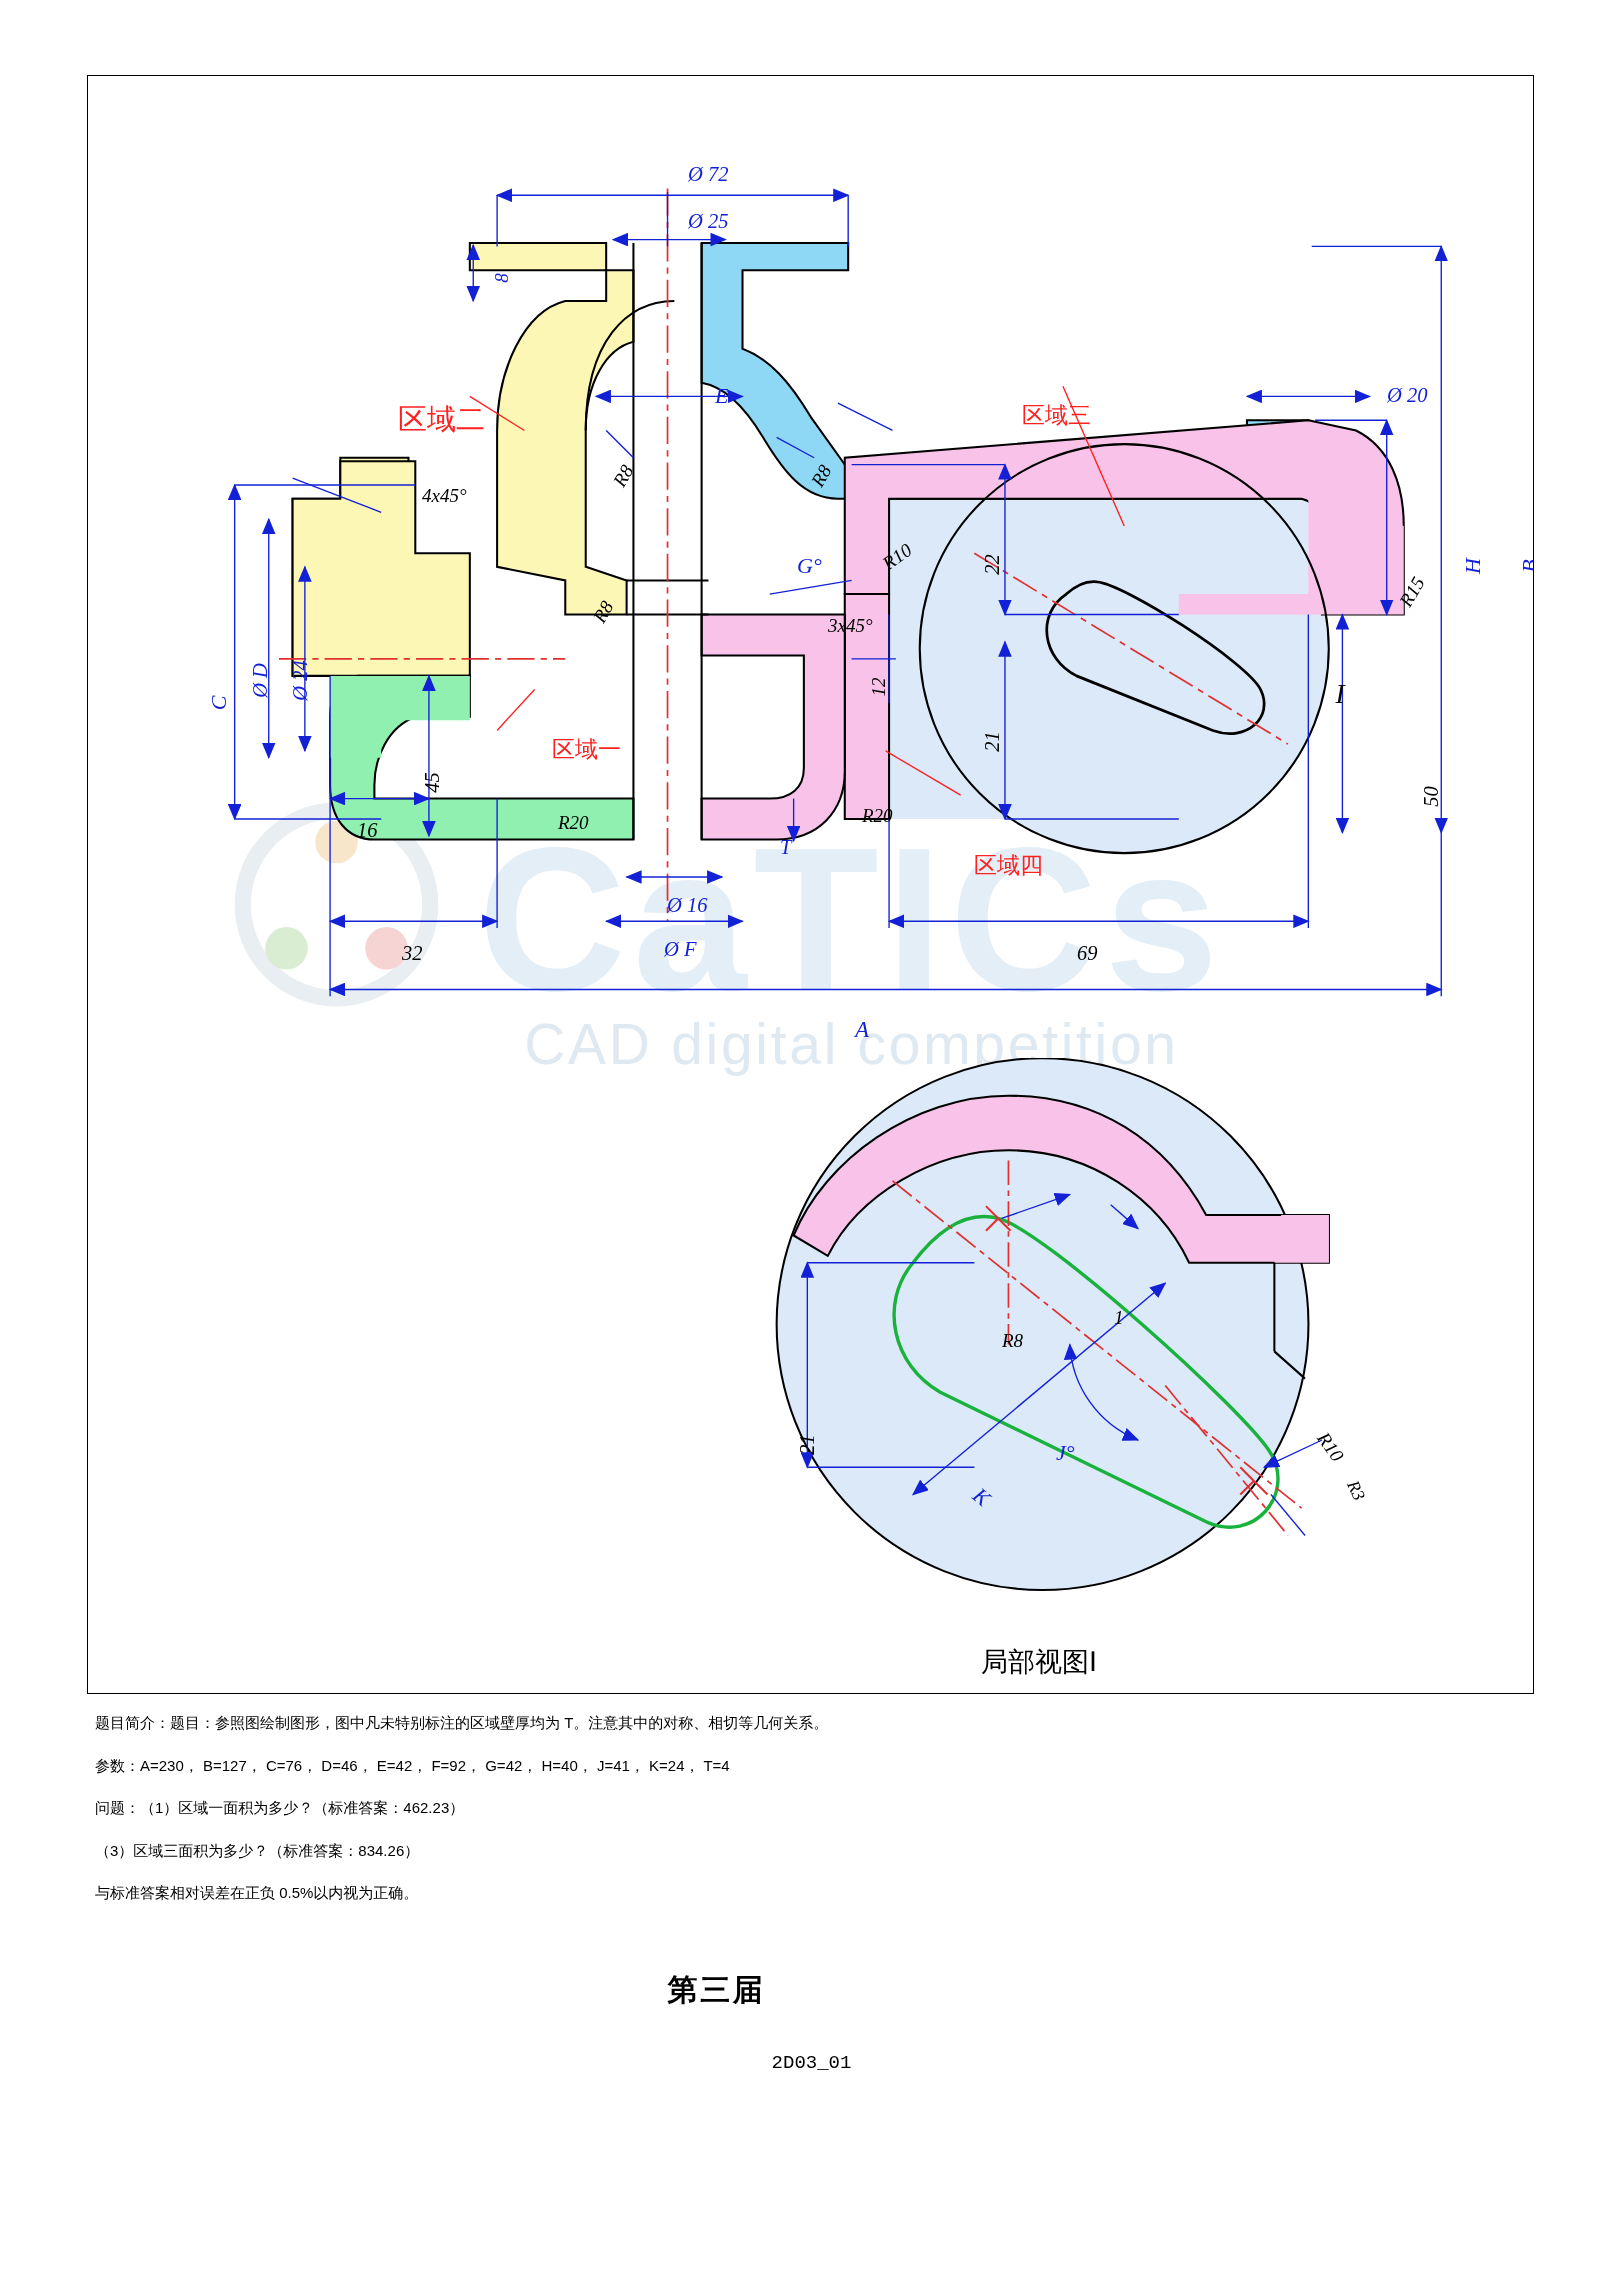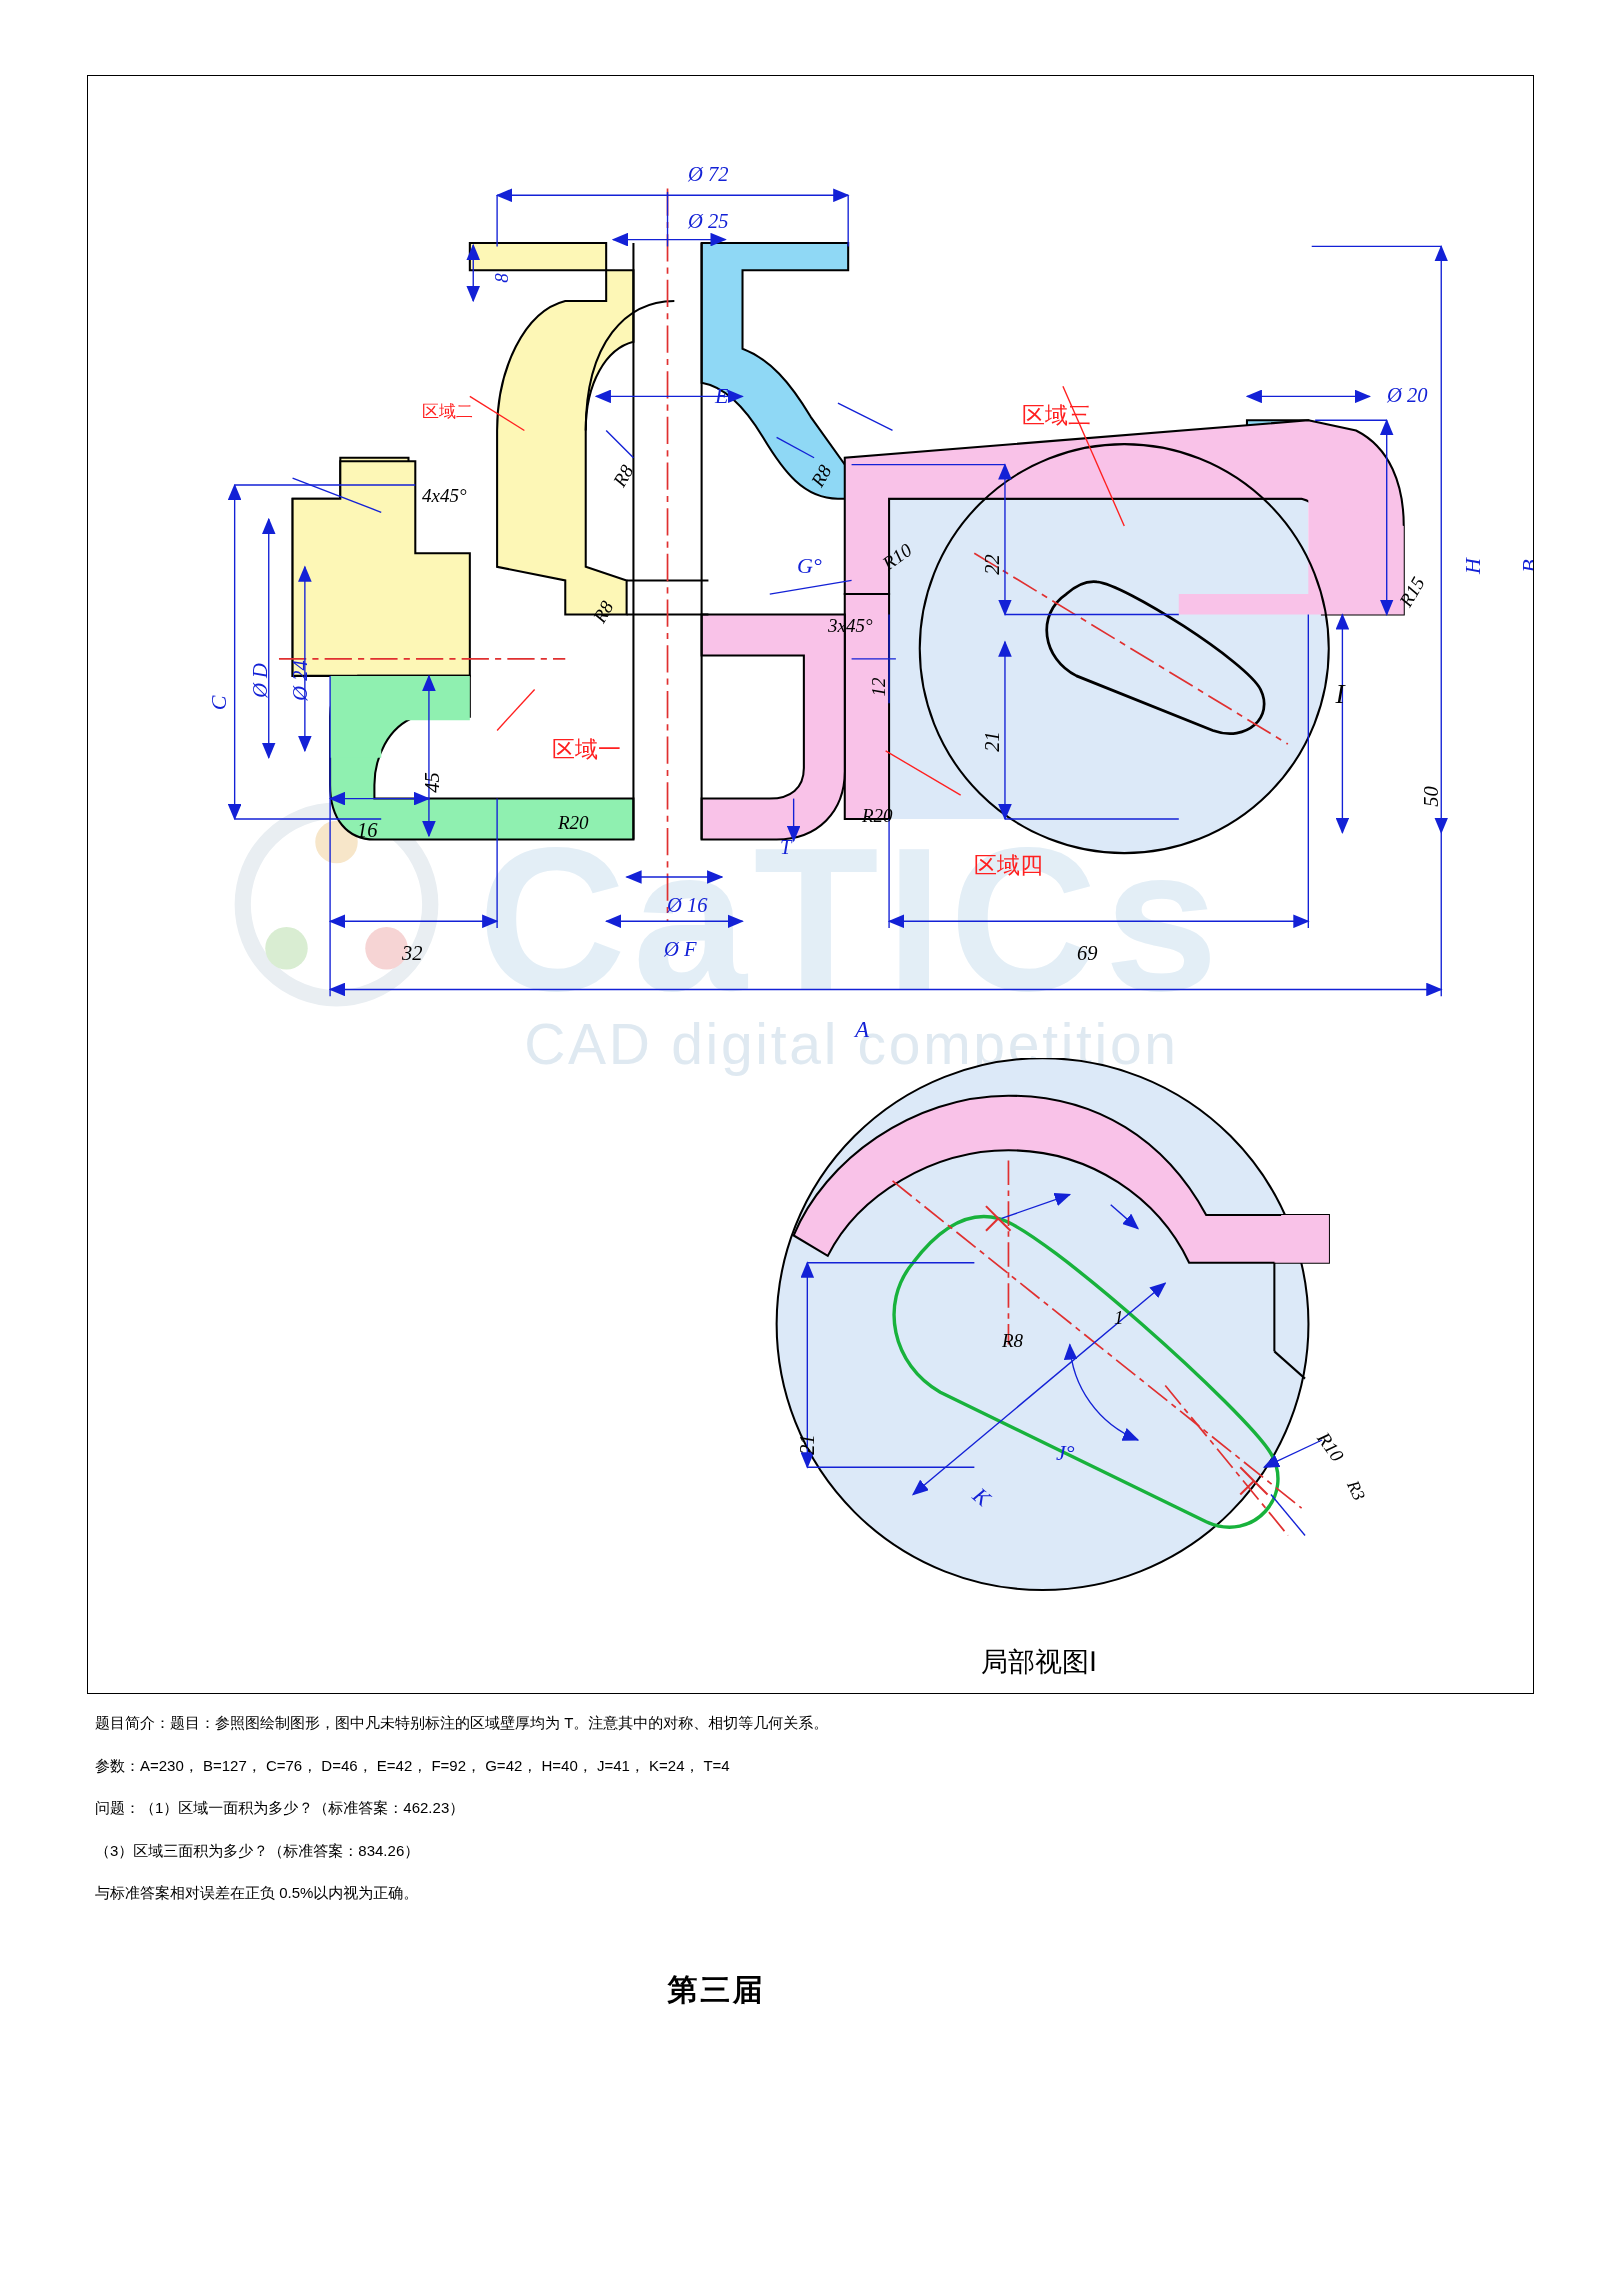--- a/index.html
+++ b/index.html
@@ -209,21 +209,21 @@
     <div class="lab blk" style="left:740px;top:539px;font-size:19px;">3x45°</div>
 
     <div class="lab blk" style="left:525px;top:389px;font-size:19px;transform:rotate(-60deg);">R8</div>
     <div class="lab blk" style="left:723px;top:389px;font-size:19px;transform:rotate(-60deg);">R8</div>
     <div class="lab blk" style="left:505px;top:525px;font-size:19px;transform:rotate(-60deg);">R8</div>
     <div class="lab blk" style="left:794px;top:470px;font-size:19px;transform:rotate(-35deg);">R10</div>
     <div class="lab blk" style="left:1309px;top:505px;font-size:19px;transform:rotate(-60deg);">R15</div>
     <div class="lab blk" style="left:470px;top:736px;font-size:19px;">R20</div>
     <div class="lab blk" style="left:774px;top:729px;font-size:19px;">R20</div>
 
-    <div class="lab red cn" style="left:310px;top:324px;font-size:17px;margin-left:24px;">区域二</div>
+    <div class="lab red cn" style="left:310px;top:324px;font-size:29px;">区域二</div>
     <div class="lab red cn" style="left:934px;top:324px;font-size:23px;">区域三</div>
     <div class="lab red cn" style="left:464px;top:658px;font-size:23px;">区域一</div>
     <div class="lab red cn" style="left:886px;top:774px;font-size:23px;">区域四</div>
 
     <svg width="750" height="614" viewBox="0 0 1100 900" style="position:absolute;left:600px;top:982px;">
       <defs>
         <marker id="ar2" markerWidth="12" markerHeight="10" refX="11" refY="5" orient="auto">
           <path d="M0,0 L12,5 L0,10 z" fill="#1321d6"></path>
         </marker>
         <marker id="ar2S" markerWidth="12" markerHeight="10" refX="1" refY="5" orient="auto">
@@ -277,15 +277,16 @@
 
   <div class="txt">
     <p>题目简介：题目：参照图绘制图形，图中凡未特别标注的区域壁厚均为 T。注意其中的对称、相切等几何关系。</p>
     <p>参数：A=230， B=127， C=76， D=46， E=42， F=92， G=42， H=40， J=41， K=24， T=4</p>
     <p>问题：（1）区域一面积为多少？（标准答案：462.23）</p>
     <p>（3）区域三面积为多少？（标准答案：834.26）</p>
     <p>与标准答案相对误差在正负 0.5%以内视为正确。</p>
   </div>
 
   <div class="title3">第三届</div>
+  <div class="code">2D03_01</div>
 
 </div>
 
 
 </body></html>

